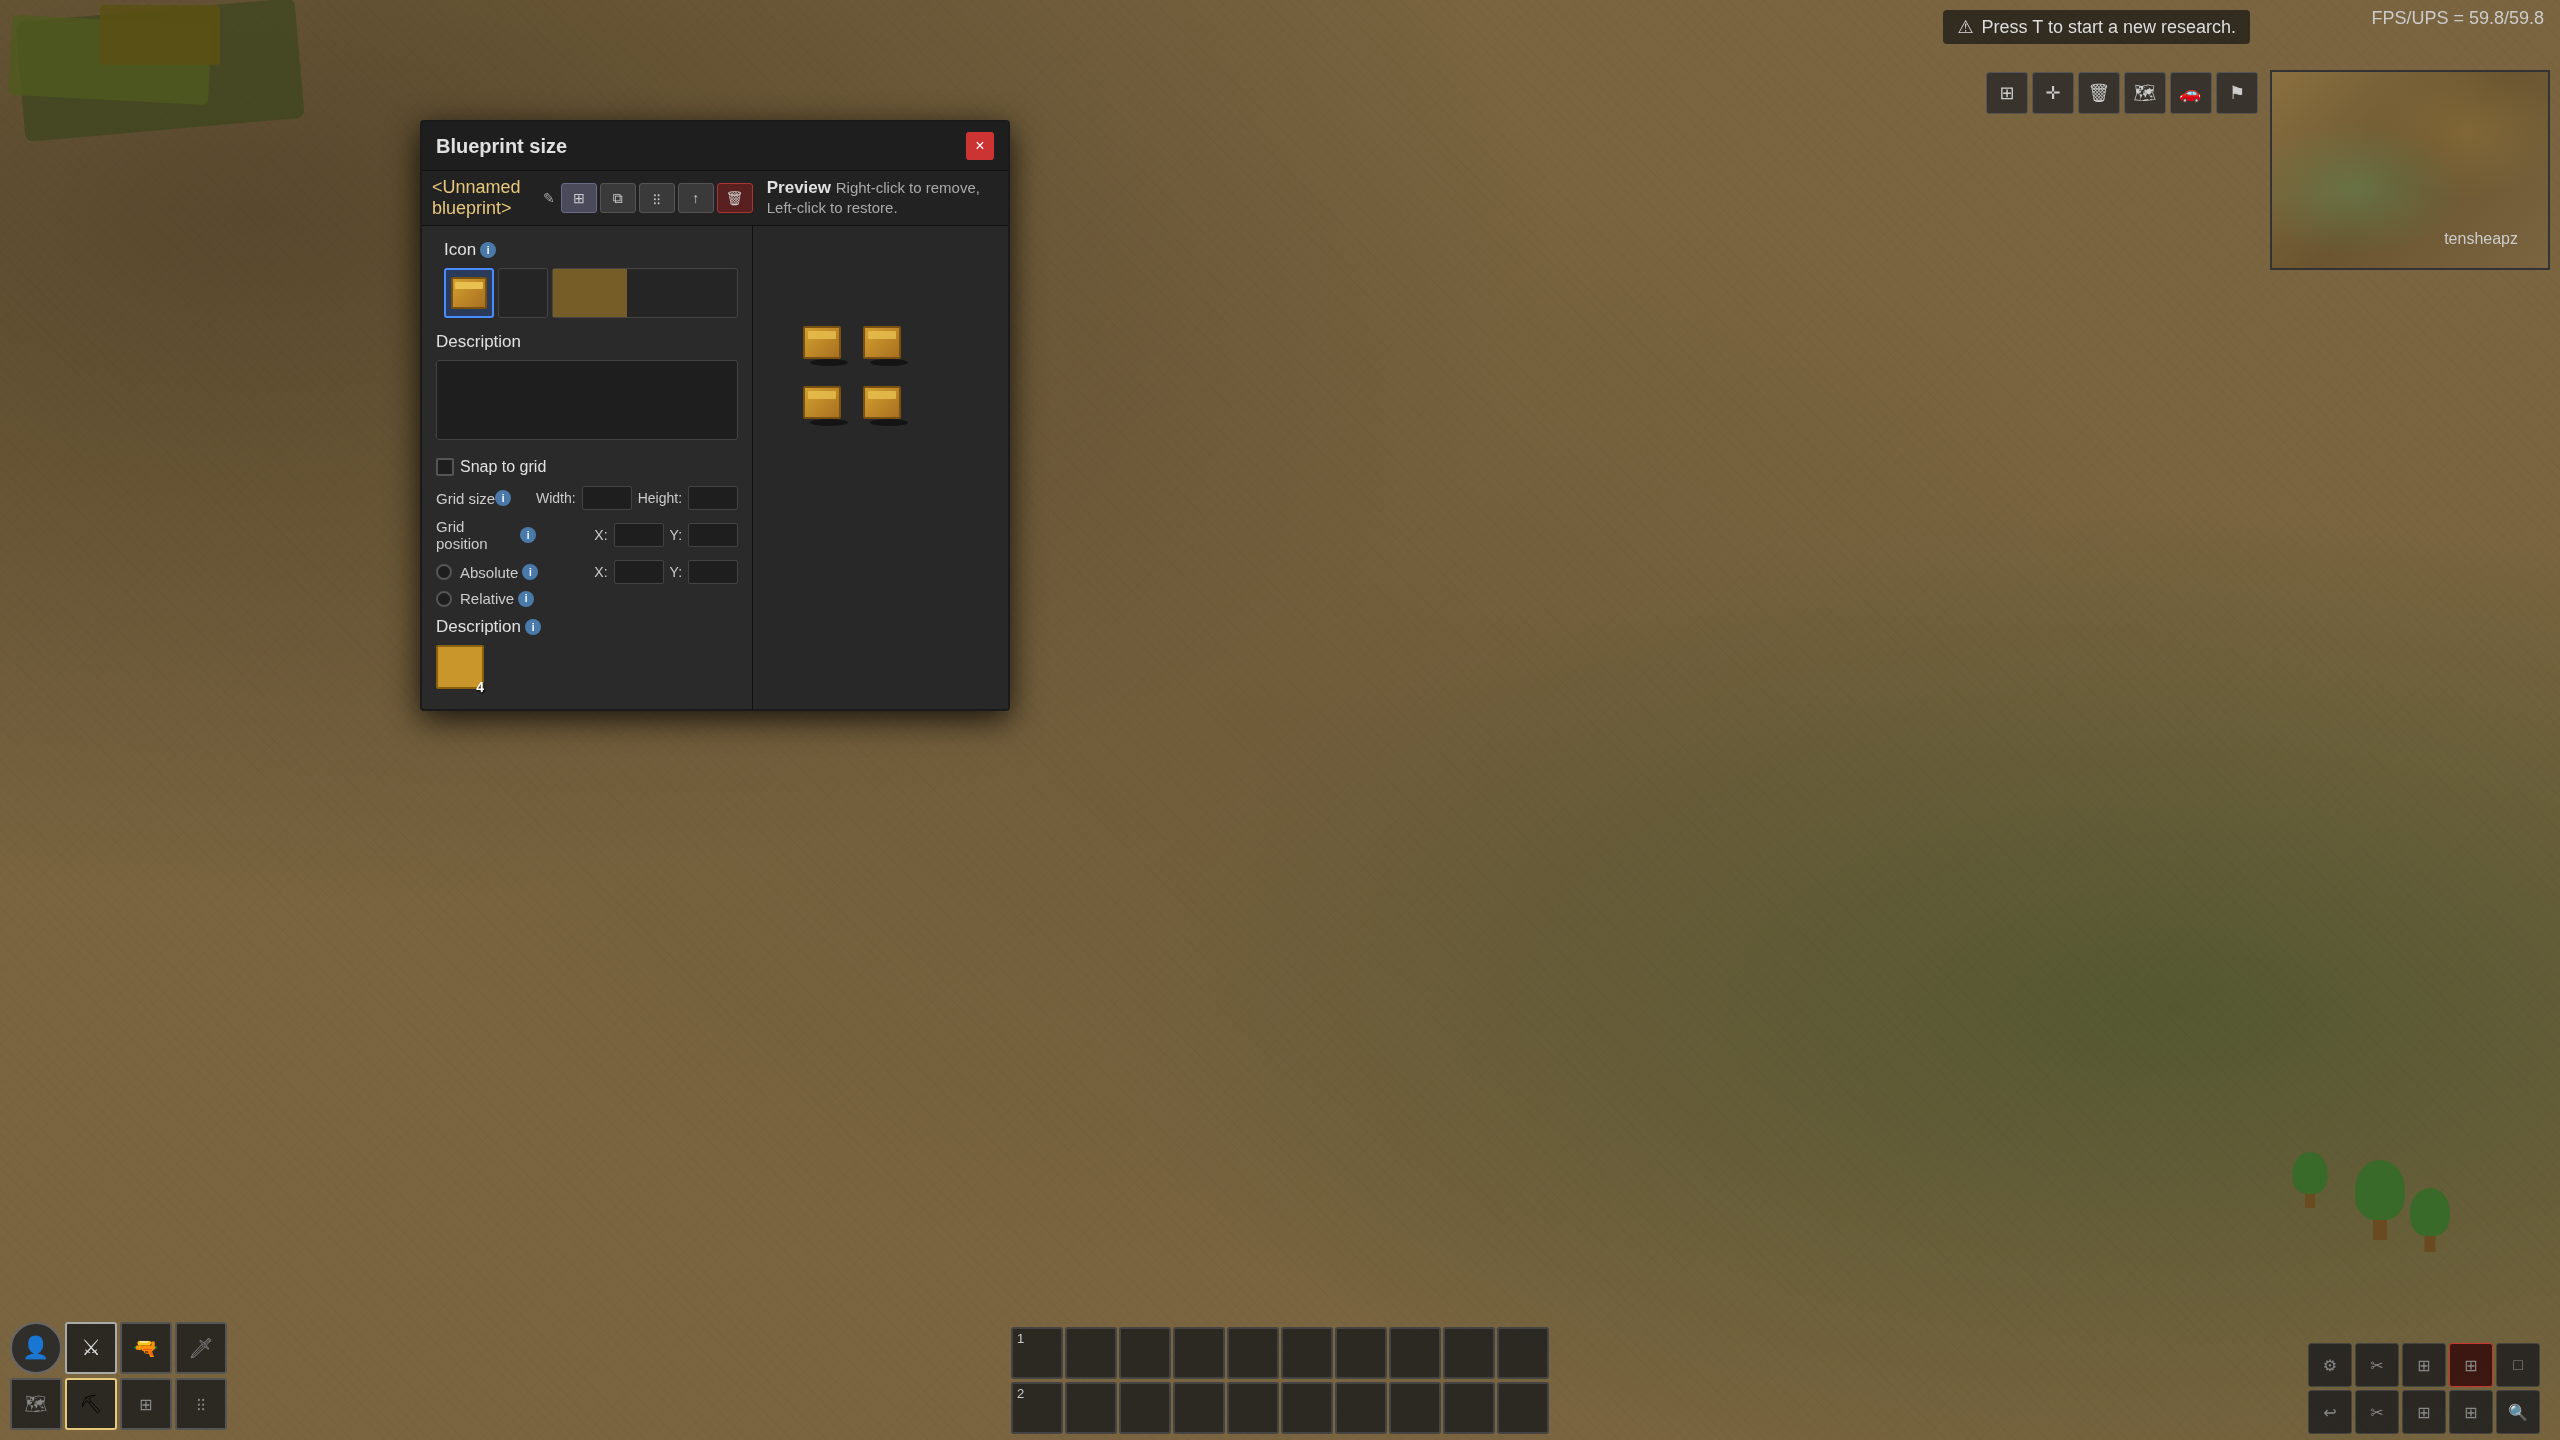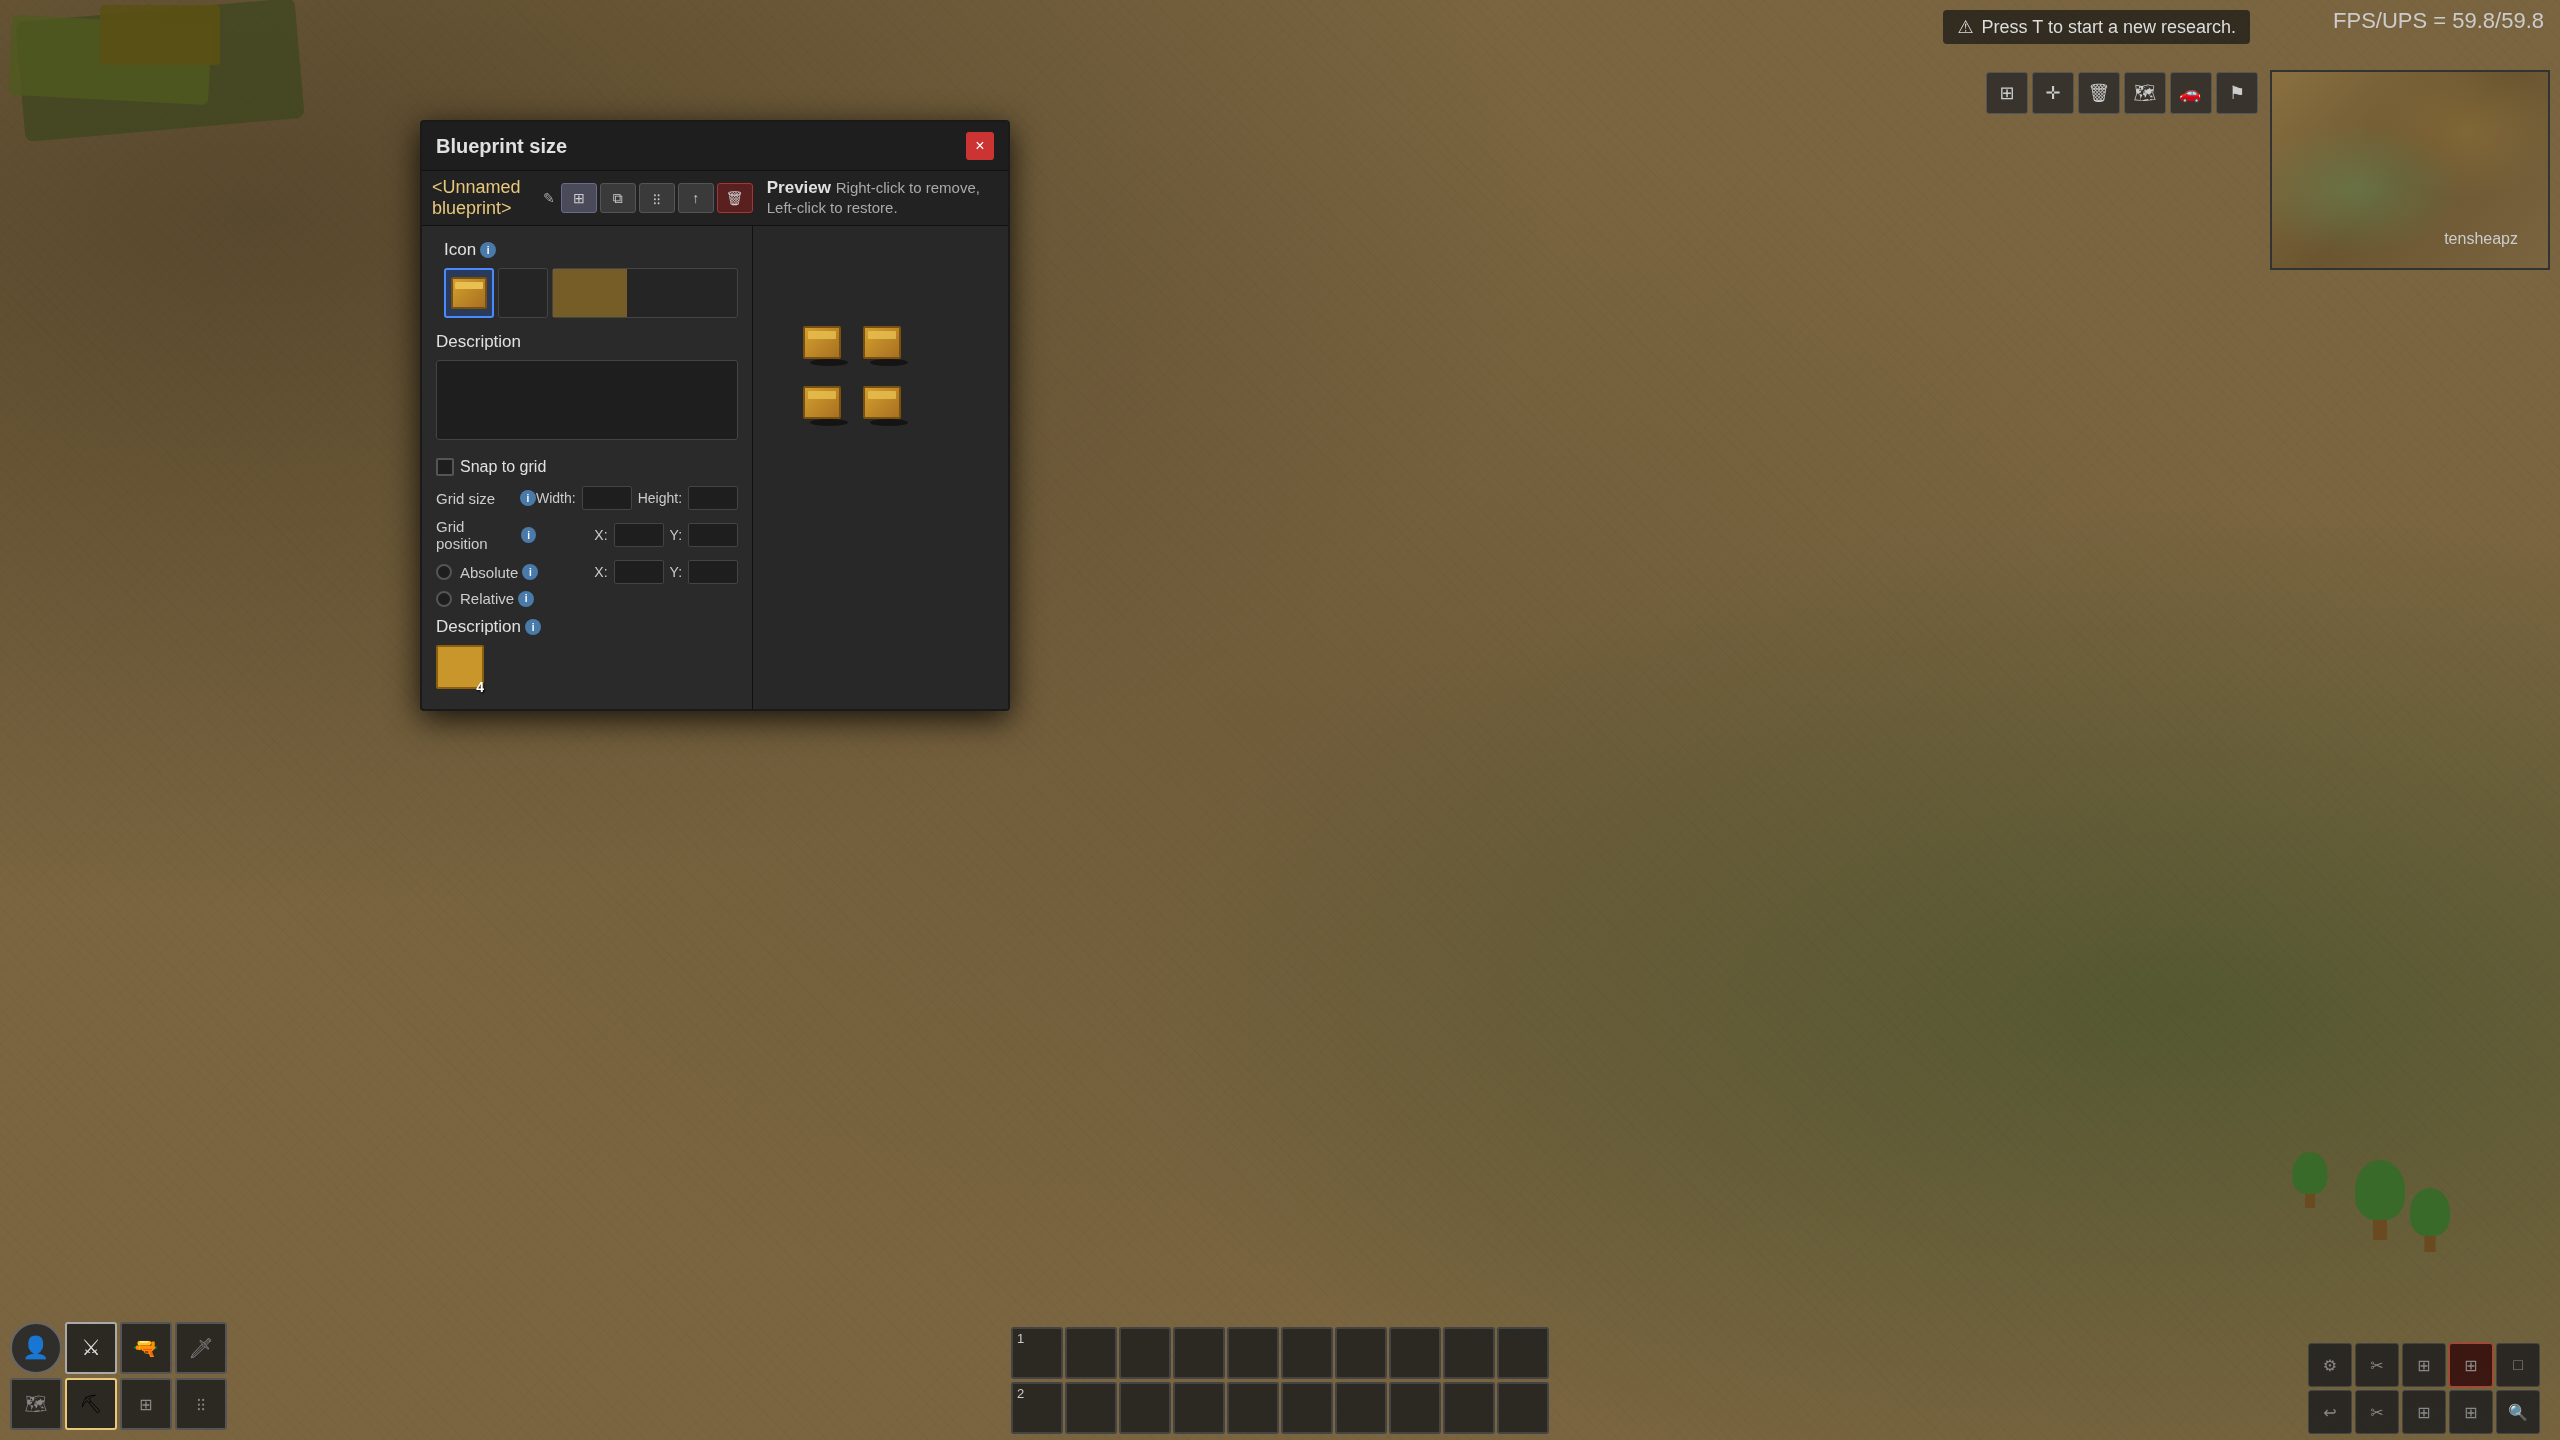--- a/index.html
+++ b/index.html
@@ -39,21 +39,21 @@
       top: 0;
       right: 0;
       display: flex;
       align-items: center;
       padding: 8px 16px;
       gap: 20px;
     }
 
     .fps-counter {
       color: #ccc;
-      font-size: 22px;
+      font-size: 18px;
     }
 
     
     .minimap {
       position: absolute;
       top: 70px;
       right: 10px;
       width: 280px;
       height: 200px;
       background: #5a4a25;
@@ -354,22 +354,21 @@
       margin-bottom: 8px;
       font-size: 15px;
       color: #ccc;
     }
 
     .grid-row-label {
       width: 100px;
       color: #ccc;
       display: flex;
       align-items: center;
-      gap: 8px;
-      justify-content: space-between;
+      gap: 0;
     }
 
     .grid-field-group {
       display: flex;
       align-items: center;
       gap: 6px;
       margin-left: auto;
     }
 
     .grid-field-label {

